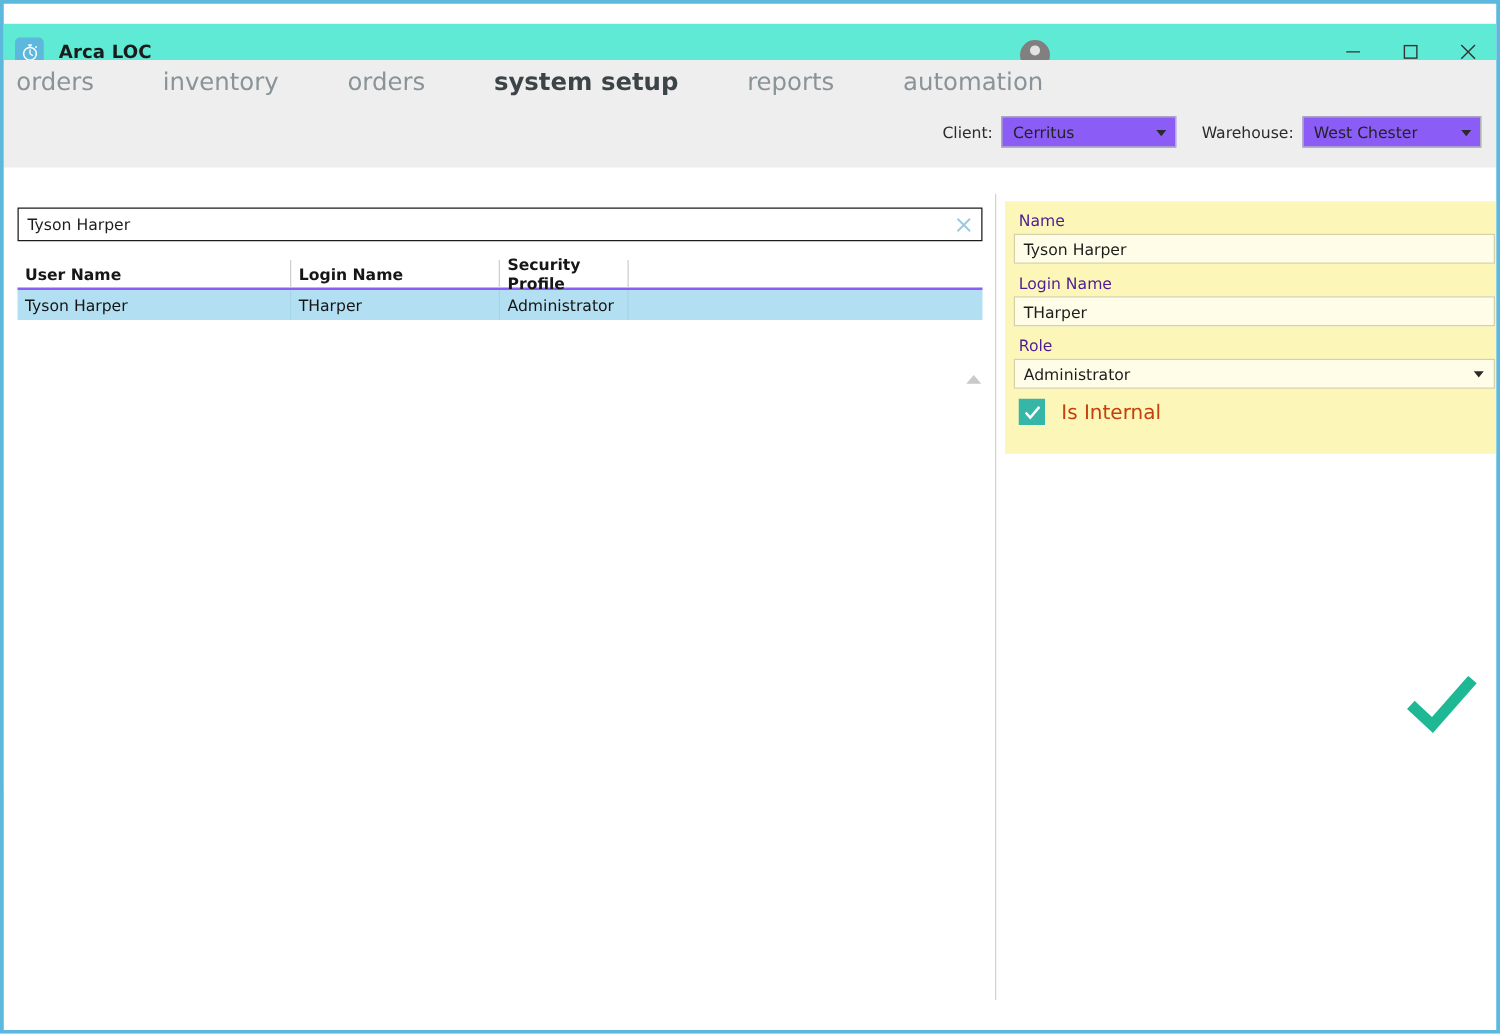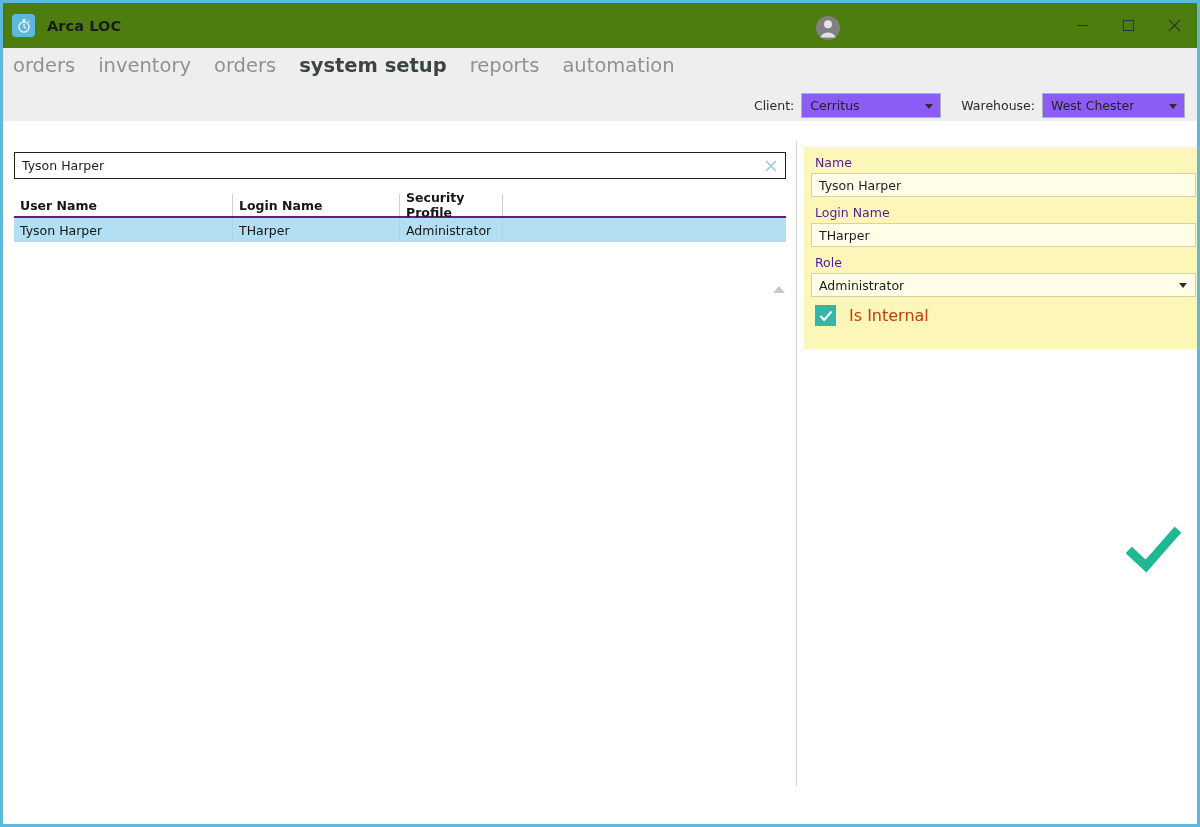--- a/index.html
+++ b/index.html
@@ -16,23 +16,23 @@
     background: #ffffff;
     border-left: 3px solid #5cb8dd;
     border-top: 3px solid #5cb8dd;
     border-right: 3px solid #5cb8dd;
     border-bottom: 3px solid #5cb8dd;
     overflow: hidden;
   }
 
   
   .titlebar {
-    position: absolute; left: 0; top: 0;
+    position: absolute; left: 0; top: 16px;
     width: 1194px; height: 45px;
-    background: #4d7c0f;
+    background: #5eead4;
     display: flex; align-items: center;
   }
   .app-icon {
     width: 23px; height: 23px;
     margin-left: 9px;
     border-radius: 4px;
     background: #5cb8dd;
     display: flex; align-items: center; justify-content: center;
   }
   .app-icon svg { display: block; }
@@ -58,21 +58,21 @@
   }
 
   
   .header {
     position: absolute; left: 0; top: 45px;
     width: 1194px; height: 86px;
     background: #eeeeee;
   }
   .mainnav {
     position: absolute; left: 10px; top: 6px;
-    display: flex; align-items: baseline;
+    display: flex; align-items: baseline; gap: 32px;
   }
   .mainnav .navitem {
     font-size: 19.5px;
     color: #8a9398;
     margin-right: 23px;
     font-weight: normal;
     white-space: nowrap;
   }
   .mainnav .navitem.active {
     color: #3d4447;
@@ -124,21 +124,21 @@
     width: 0; height: 0;
     border-left: 4.5px solid transparent;
     border-right: 4.5px solid transparent;
     border-top: 5px solid #2b2b2b;
   }
   .combo.client { width: 140px; margin-right: 20px; }
   .combo.warehouse { width: 143px; }
 
   
   .body-area {
-    position: absolute; left: 0; top: 118px;
+    position: absolute; left: 0; top: 132px;
     width: 1194px; height: 494px;
     background: #ffffff;
   }
 
   
   .search-wrap {
     position: absolute; left: 11px; top: 31px;
     width: 772px; height: 27px;
     background: #ffffff;
     border: 1.5px solid #1d1d1d;
@@ -157,21 +157,21 @@
   }
 
   
   .table {
     position: absolute; left: 11px; top: 73px;
     width: 772px; height: 576px;
   }
   .thead {
     display: flex;
     height: 24px;
-    border-bottom: 2px solid #701a75;
+    border-bottom: 2px solid #8b5cf6;
   }
   .th {
     font-size: 12.5px;
     font-weight: bold;
     color: #161616;
     padding-left: 6px;
     display: flex; align-items: center;
     border-right: 1px solid #cfcfcf;
     height: 22px;
   }

